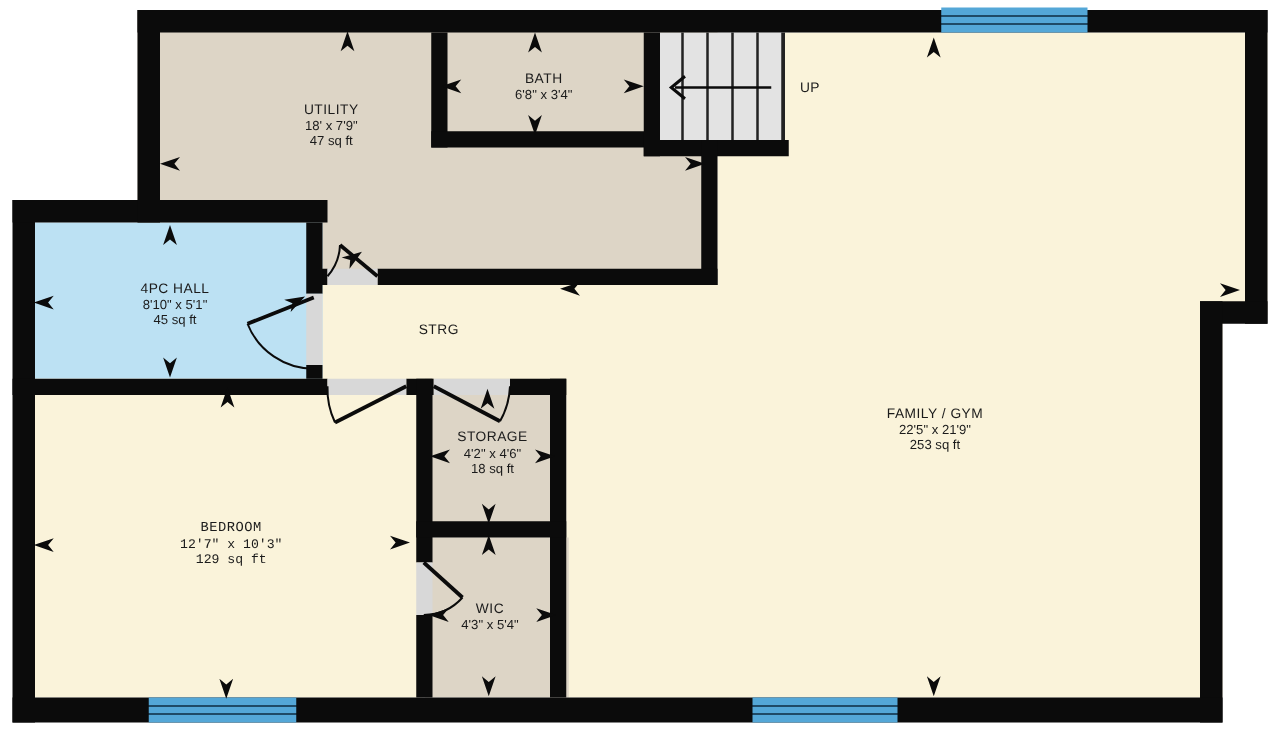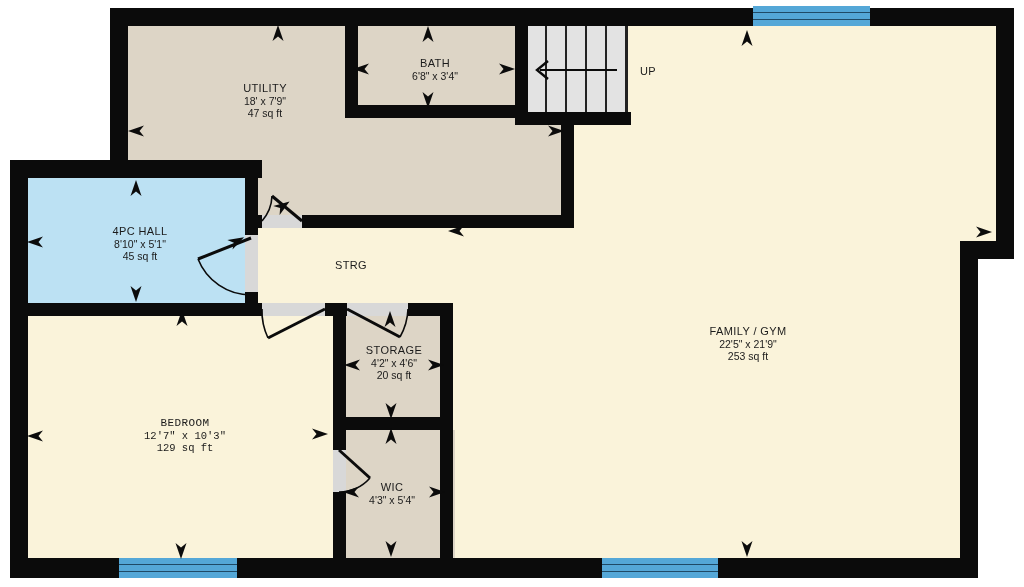--- a/index.html
+++ b/index.html
@@ -88,21 +88,21 @@
       <div class="area">253 sq ft</div>
     </div>
     <div class="room-label" style="left: 185px; top: 436px; font-family: Liberation Mono, monospace;">
       <div class="name">BEDROOM</div>
       <div class="dims">12'7" x 10'3"</div>
       <div class="area">129 sq ft</div>
     </div>
     <div class="room-label" style="left: 394px; top: 363px;">
       <div class="name">STORAGE</div>
       <div class="dims">4'2" x 4'6"</div>
-      <div class="area">20 sq ft</div>
+      <div class="area">18 sq ft</div>
     </div>
     <div class="room-label" style="left: 392px; top: 494px;">
       <div class="name">WIC</div>
       <div class="dims">4'3" x 5'4"</div>
     </div>
     <div class="room-label" style="left: 648px; top: 71px;">
       <div class="name">UP</div>
     </div>
     <svg class="overlay" width="1024" height="587">
       <path d="M302 221 L272 196" fill="none" stroke="#0b0b0b" stroke-width="3"></path>

